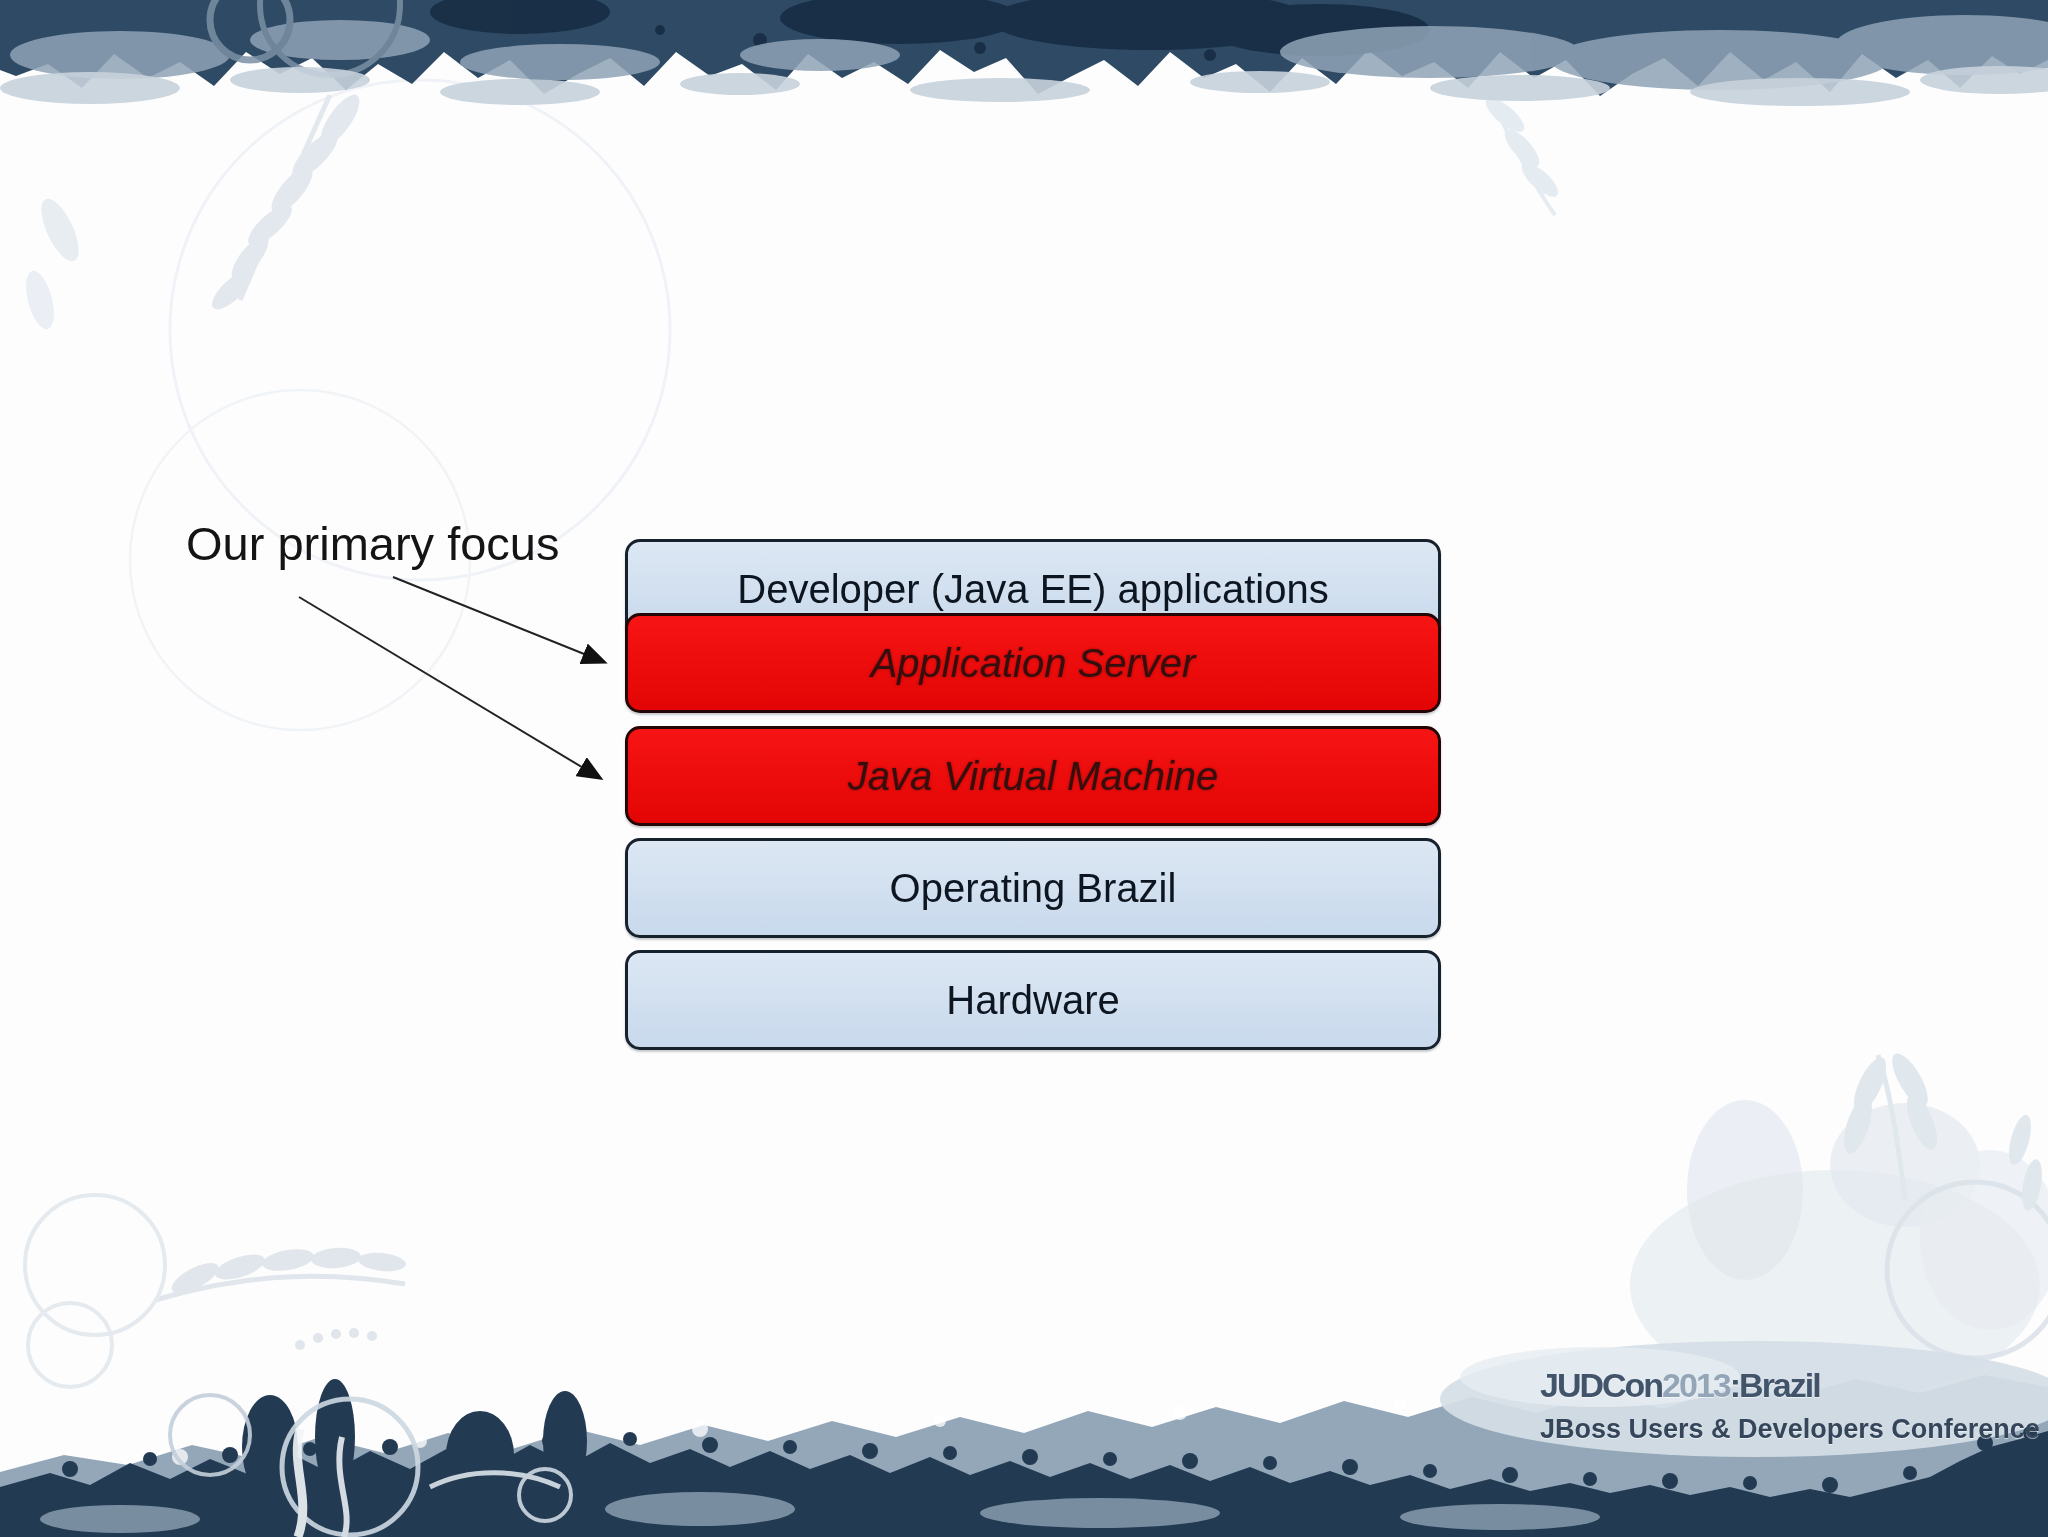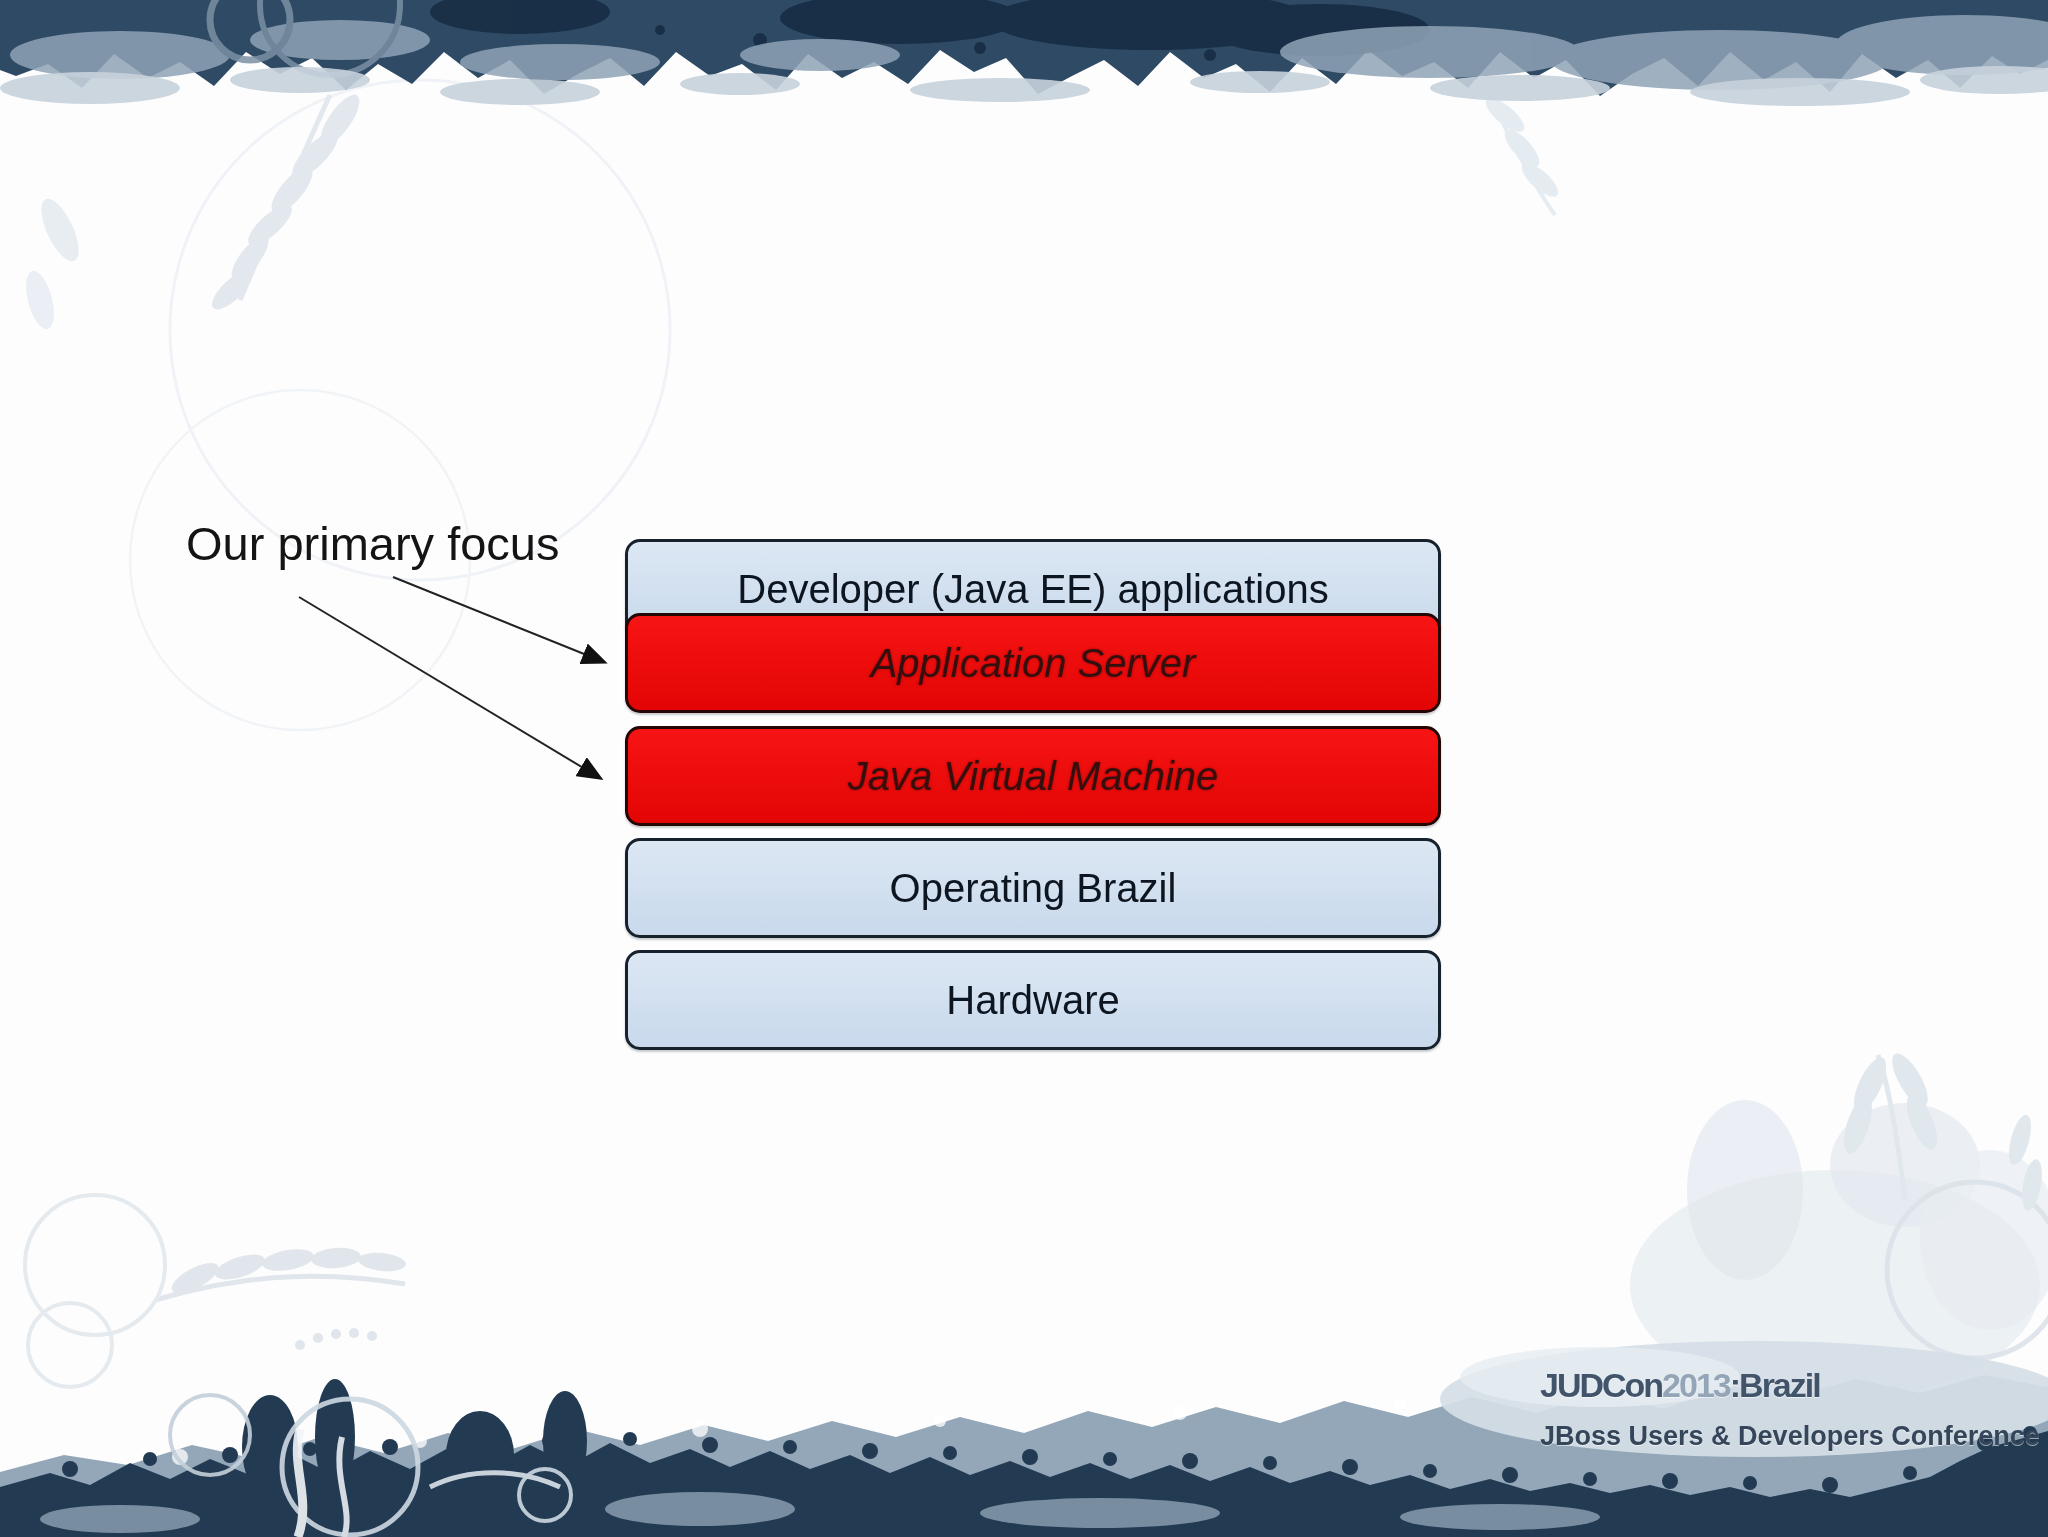--- a/index.html
+++ b/index.html
@@ -50,21 +50,21 @@
   .box-hw{top:950px;}
   .judcon-logo{
     position:absolute;left:1540px;top:1368px;z-index:3;line-height:1;
     text-shadow:0 1px 0 rgba(255,255,255,.55);
     white-space:nowrap;
   }
   .logo-line1{font-size:34px;font-weight:bold;letter-spacing:-2px;}
   .logo-brand{color:#41546a;}
   .logo-year{color:#93a5b7;}
   .logo-location{color:#41546a;}
-  .logo-line2{margin-top:21px;font-size:27px;font-weight:bold;color:#35465a;}
+  .logo-line2{margin-top:14px;font-size:27px;font-weight:bold;color:#35465a;}
 </style>
 </head>
 <body>
 
 <div id="slide">
 
   <svg class="bg-art" viewBox="0 0 2048 1537" xmlns="http://www.w3.org/2000/svg" aria-hidden="true">
 
     <g opacity="0.9">
       <circle cx="420" cy="330" r="250" fill="none" stroke="#eef1f5" stroke-width="3"></circle>

